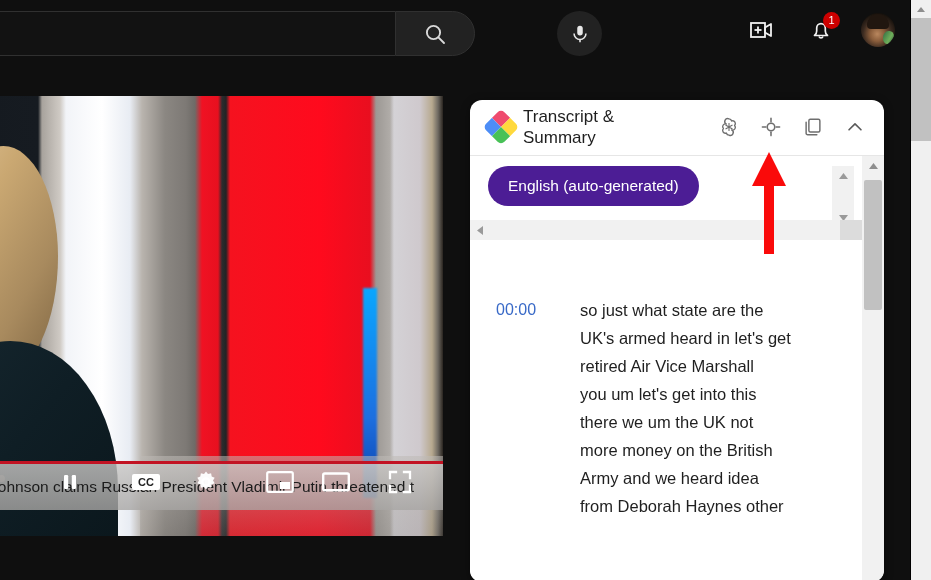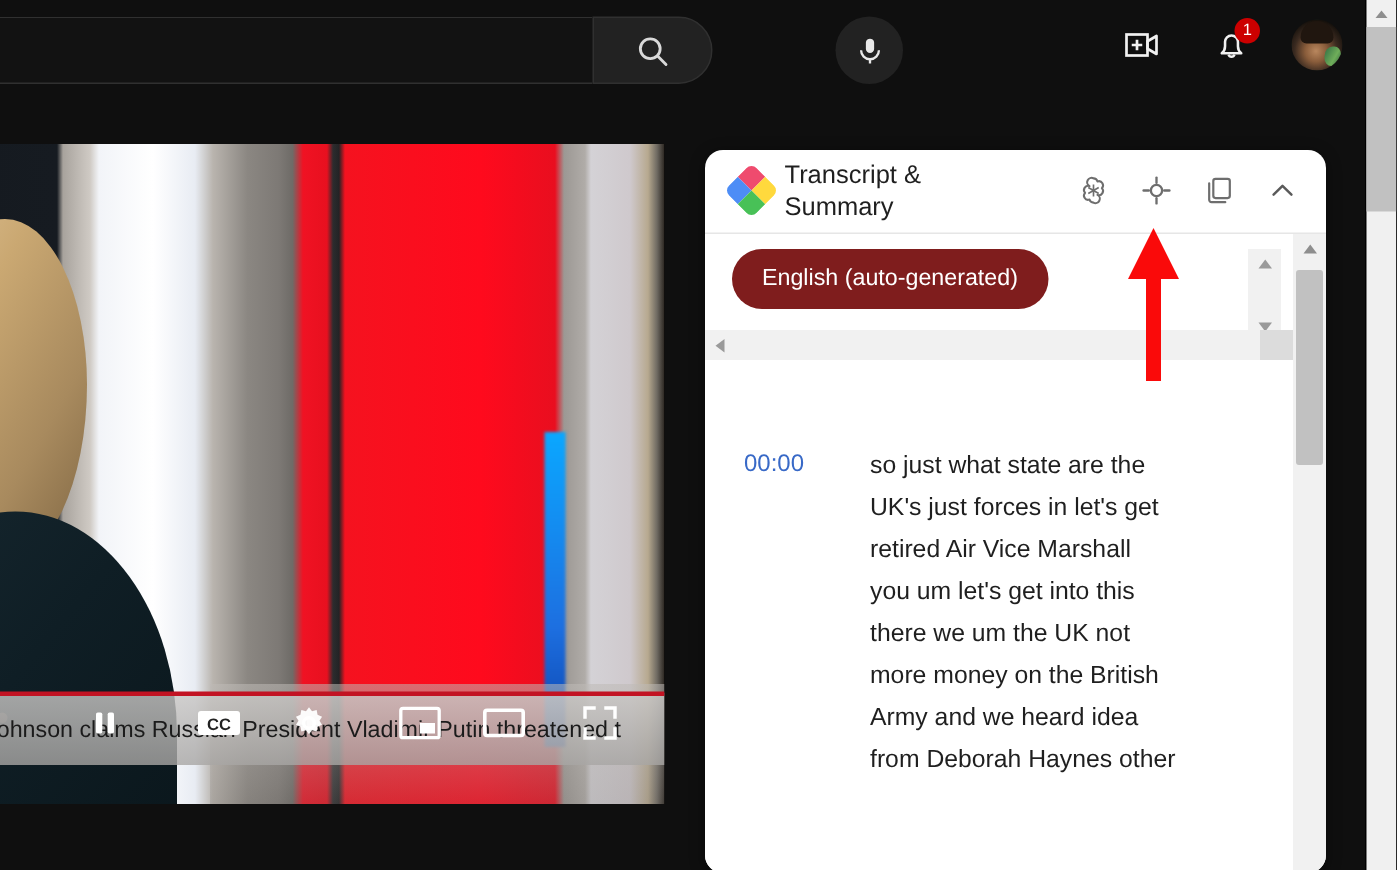--- a/index.html
+++ b/index.html
@@ -188,21 +188,21 @@
   .panel-title {
     font-size: 17px; line-height: 21px; color: #1f1f1f;
     width: 135px; font-weight: 400;
   }
   .head-icons { margin-left: auto; display: flex; align-items: center; gap: 16px; padding-right: 4px; }
   .hi { width: 26px; height: 26px; display:flex; align-items:center; justify-content:center; cursor: pointer; color: #616161; }
 
   .lang-row { position: relative; height: 58px; padding: 10px 0 0 18px; }
   .lang-pill {
     display: inline-block;
-    background: #7f1d1d; color: #ffffff;
+    background: #4c1d95; color: #ffffff;
     border: none; border-radius: 22px;
     padding: 11px 20px; font-size: 15.5px;
     font-family: "Liberation Sans", sans-serif;
     cursor: pointer; white-space: nowrap;
   }
   
   .inner-vsb {
     position: absolute; right: 30px; top: 66px;
     width: 22px; height: 62px; background: #f1f1f1;
   }
@@ -440,21 +440,21 @@
           </svg>
       </div>
       <div class="outer-thumb"></div>
     </div>
 
     <div class="transcript">
       <div class="tline">
         <div class="tstamp">00:00</div>
         <div class="ttext">
             <span>so just what state are the</span>
-            <span>UK's just forces in let's get</span>
+            <span>UK's armed heard in let's get</span>
             <span>retired Air Vice Marshall</span>
             <span>you um let's get into this</span>
             <span>there we um the UK not</span>
             <span>more money on the British</span>
             <span>Army and we heard idea</span>
             <span>from Deborah Haynes other</span>
           </div>
       </div>
     </div>
   </div>

